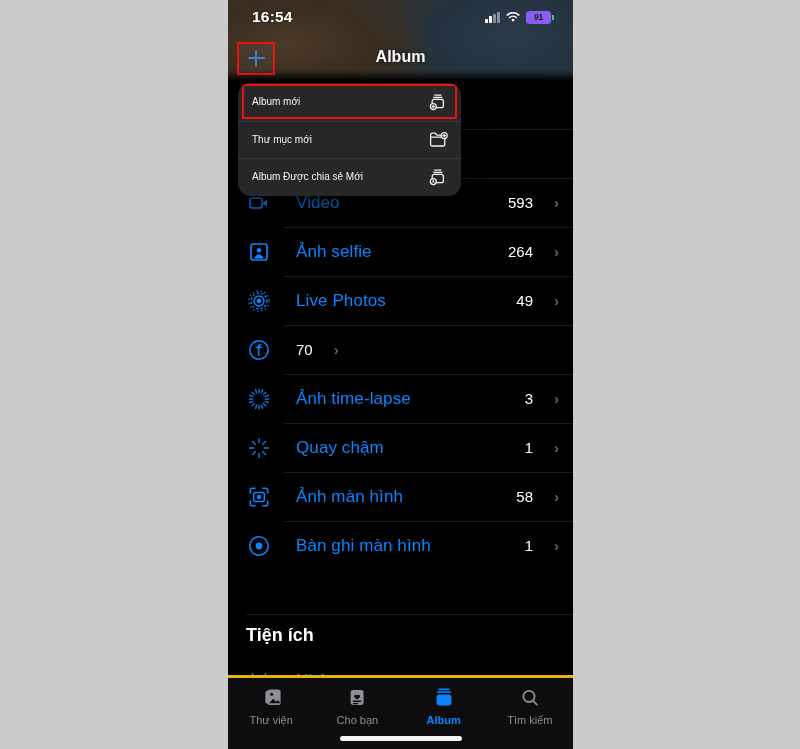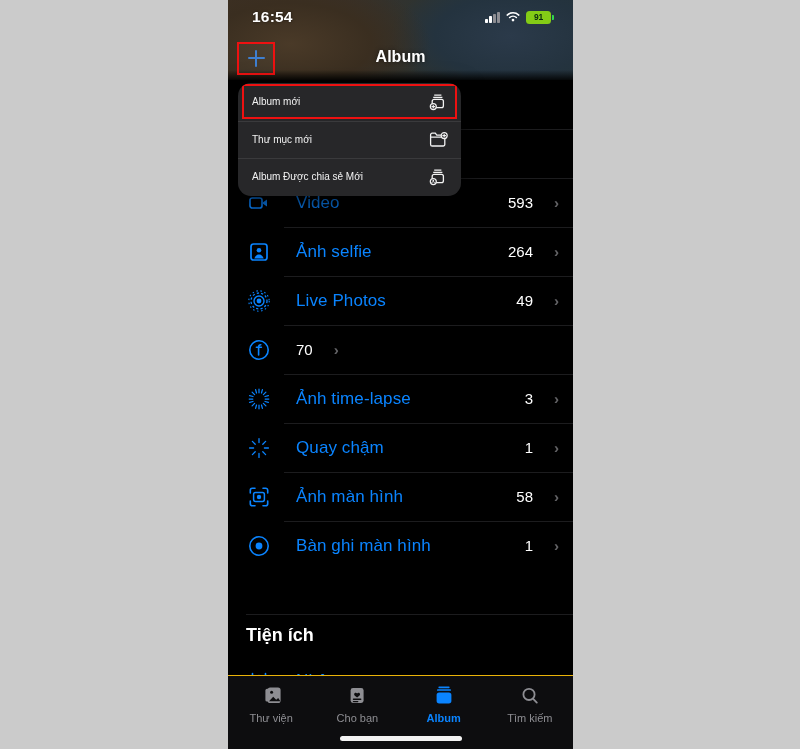--- a/index.html
+++ b/index.html
@@ -45,21 +45,21 @@
   }
   .status-right { display: flex; align-items: center; gap: 5px; }
   .sig { display: flex; align-items: flex-end; gap: 1.5px; height: 11px; }
   .sig i { display:block; width: 2.6px; background: #fff; border-radius: .8px; }
   .sig i:nth-child(1){ height:4px; }
   .sig i:nth-child(2){ height:6.5px; }
   .sig i:nth-child(3){ height:9px; background:#8e8e93; }
   .sig i:nth-child(4){ height:11px; background:#8e8e93; }
   .batt {
     position: relative; display:flex; align-items:center; justify-content:center;
-    width: 25px; height: 13px; border-radius: 3.5px; background: #84cc16;
+    width: 25px; height: 13px; border-radius: 3.5px; background: #8b5cf6;
   }
   .batt span { font-size: 8.5px; font-weight: bold; color: #0a2a10; line-height:1; letter-spacing:-.2px; }
   .batt::after{
     content:""; position:absolute; right:-2.5px; top:4px; width:1.8px; height:5px;
     background:#32d74b; border-radius: 0 1px 1px 0;
   }
 
   
   .navbar {
     position: absolute; left: 0; top: 40px; width: 345px; height: 38px;
@@ -144,21 +144,21 @@
   .menu-item .micon { width: 22px; height: 20px; display:flex; align-items:center; justify-content:center; color:#f2f2f2; }
   .menu-hl {
     position: absolute; left: 4px; top: 1px; width: 215px; height: 35px;
     border: 2px solid #ee1111; z-index: 12; pointer-events:none;
   }
 
   
   .tabbar {
     position: absolute; left:0; bottom: 0; width: 345px; height: 74px;
     background: #0d0d0f;
-    border-top: 1px solid #eab308;
+    border-top: 3px solid #eab308;
     display: flex; align-items: flex-start; padding-top: 7px;
     z-index: 7;
   }
   .tab { flex:1; display:flex; flex-direction:column; align-items:center; gap: 4px; }
   .tab .ticon { height: 25px; display:flex; align-items:center; justify-content:center; color:#8e8e93; }
   .tab .tlabel { font-size: 11px; color:#8e8e93; }
   .tab.active .ticon { color:#0a84ff; }
   .tab.active .tlabel { color:#0a84ff; font-weight: bold; }
   .home-ind {
     position:absolute; left:50%; transform:translateX(-50%); bottom: 8px;

